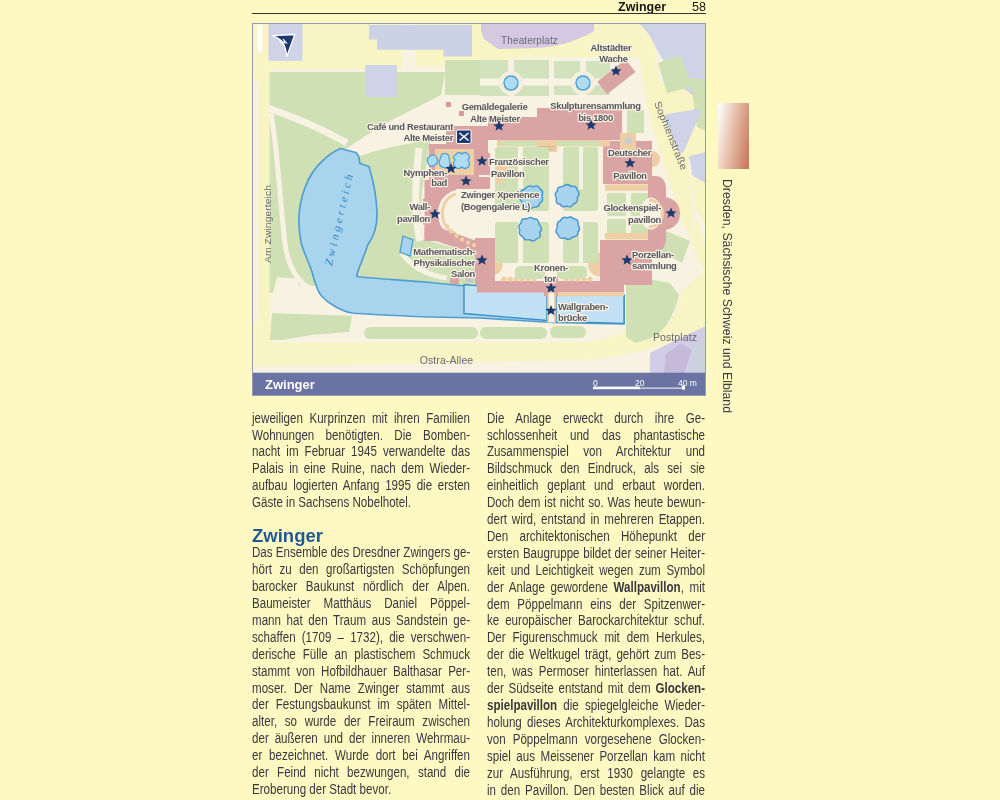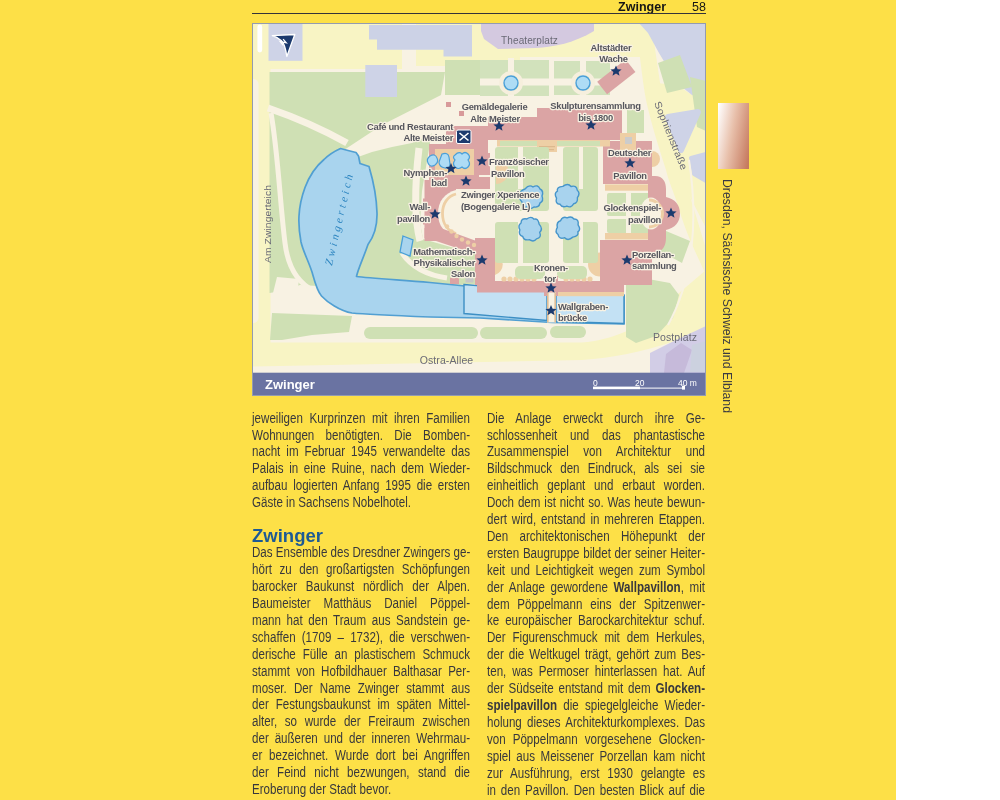--- a/index.html
+++ b/index.html
@@ -1,16 +1,16 @@
 <!DOCTYPE html>
 <html><head>
 <meta charset="utf-8">
 <style>
 html,body{margin:0;padding:0;background:#fff;}
-#page{position:relative;width:896px;height:800px;overflow:hidden;background:#fde047;
+#page{position:relative;width:1000px;height:800px;overflow:hidden;background:#fef9c3;
   font-family:"Liberation Sans",sans-serif;}
 .hdr{position:absolute;top:-1px;font-size:12.5px;color:#151515;line-height:16px;}
 .rule{position:absolute;left:252px;top:12.6px;width:454px;height:1px;background:#33333a;}
 .col{position:absolute;width:263.5px;transform:scaleX(0.8274);transform-origin:0 0;
   font-size:14px;line-height:16.91px;color:#38383d;}
 .col div{height:16.91px;text-align:justify;text-align-last:justify;white-space:nowrap;}
 .col div.last{text-align-last:left;}
 .h2{position:absolute;font-size:18.5px;font-weight:bold;color:#1d5a94;line-height:18px;}
 .vtab{position:absolute;left:717.5px;top:102.5px;width:31px;height:66px;
   background:linear-gradient(100deg,#ffffff 2%,#e8c0ab 45%,#c67a5f 95%);}

